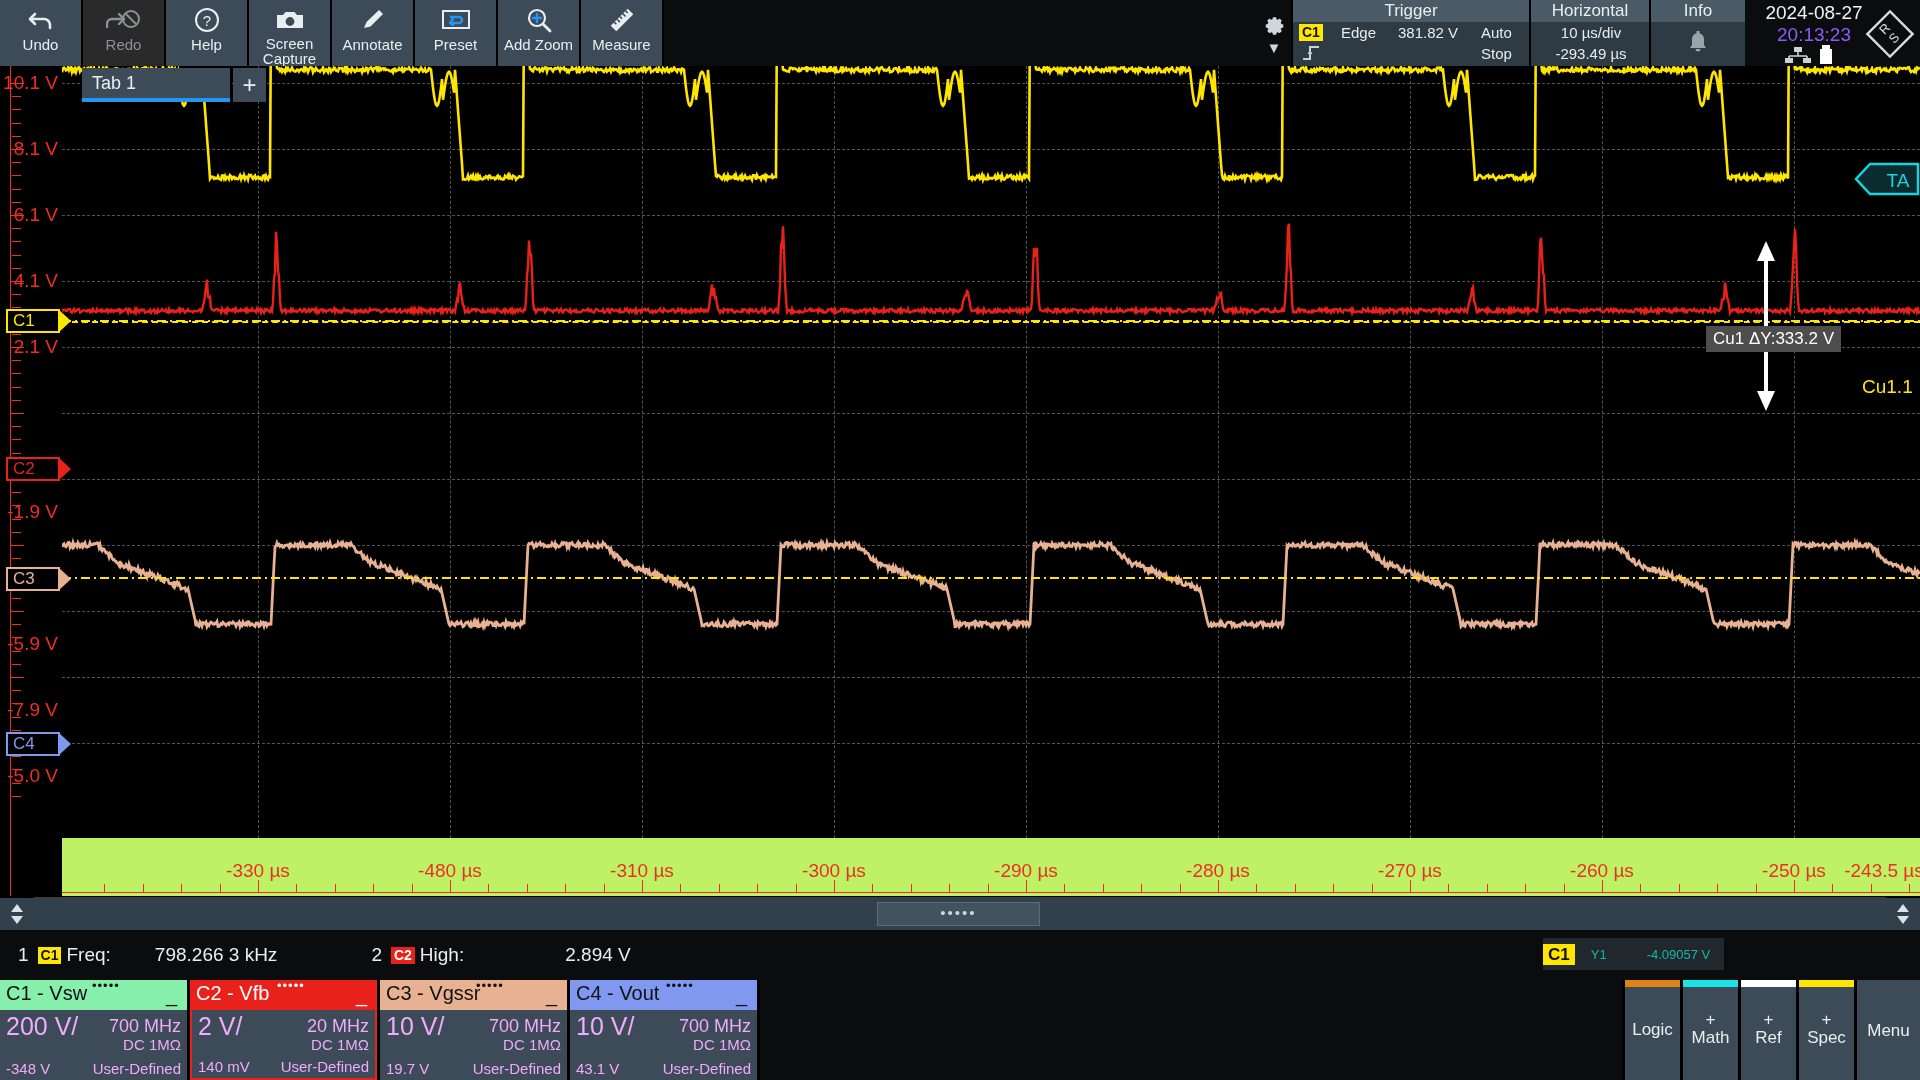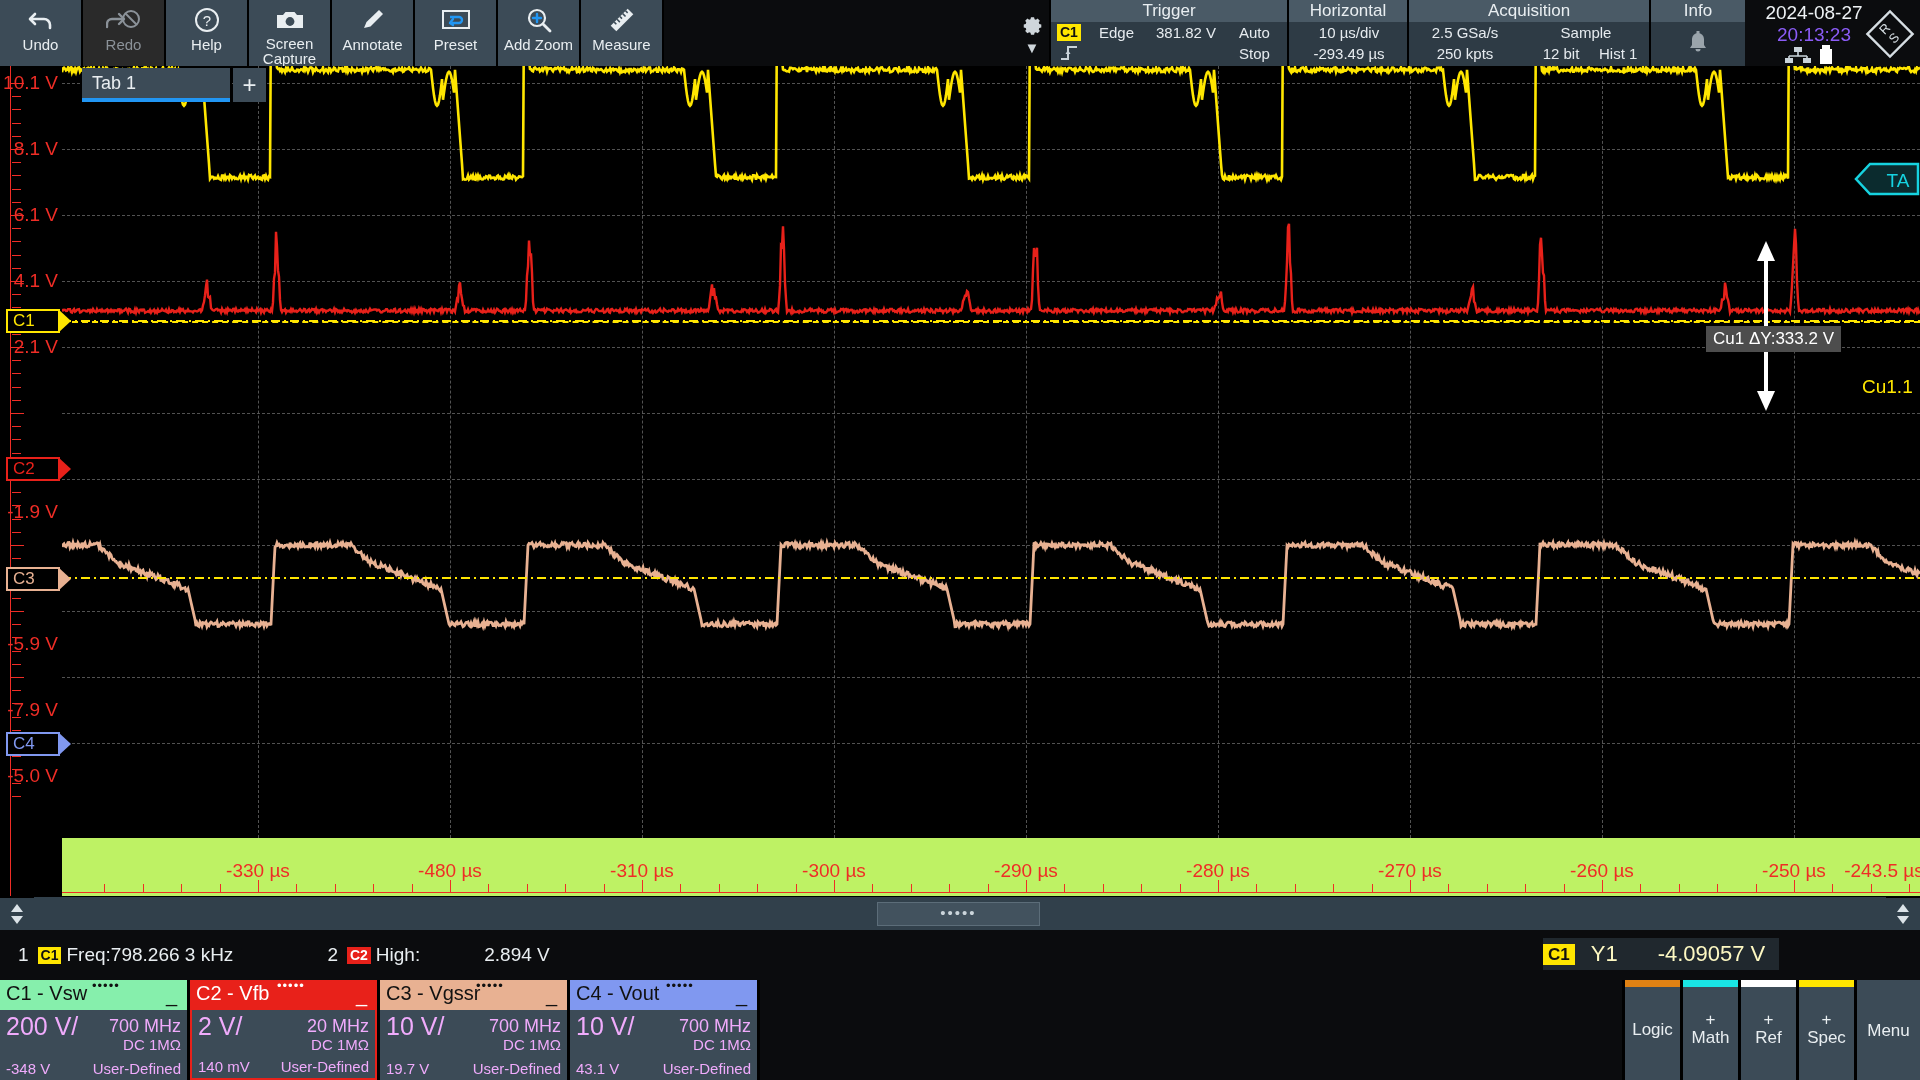--- a/index.html
+++ b/index.html
@@ -95,21 +95,21 @@
                  background:#42525e; border:1px solid #5c6d79; color:#cbd5db;
                  text-align:center; font-size:15px; line-height:20px; letter-spacing:2px; }
 
   
   .measbar { position:absolute; left:0; top:930px; width:1920px; height:50px; background:#0b0c0e;
              display:flex; align-items:center; }
   .meas { display:flex; align-items:center; color:#e9eef1; font-size:19px; }
   .meas .idx { color:#e9eef1; }
   .cursorbox { position:absolute; left:1543px; top:938px; display:flex; align-items:center;
                background:#20282e; height:32px; }
-  .cursorbox .val { color:#fef9c3; font-size:22px; padding:0 14px; }
+  .cursorbox .val { color:#14b8a6; font-size:13px; padding:0 14px; }
 
   
   .chrow { position:absolute; left:0; top:980px; width:1920px; height:100px; background:#0b0c0e; display:flex; }
   .chcard { width:190px; height:100px; position:relative; border-right:3px solid #000; }
   .chcard .head { height:30px; position:relative; font-size:20px; padding:2px 0 0 6px; }
   .chcard .dots { position:absolute; font-size:13px; letter-spacing:1px; top:-2px; }
   .chcard .minus { position:absolute; right:10px; top:4px; font-size:20px; }
   .chcard .body { height:70px; background:#3c4b57; position:relative; color:#f0abfc; }
   .chcard .scale { position:absolute; left:6px; top:2px; font-size:25px; }
   .chcard .r1 { position:absolute; right:6px; top:6px; font-size:18px; }
@@ -243,30 +243,20 @@
       </div>
 
       <div class="pnl" style="width:120px">
         <div class="hdr">Horizontal</div>
         <div class="body">
           <span style="left:0; width:120px; text-align:center; top:2px;">10 µs/div</span>
           <span style="left:0; width:120px; text-align:center; top:23px;">-293.49 µs</span>
         </div>
       </div>
 
-      <div class="pnl" style="width:242px">
-        <div class="hdr">Acquisition</div>
-        <div class="body">
-          <span style="left:0; width:112px; text-align:center; top:2px;">2.5 GSa/s</span>
-          <span style="left:112px; width:130px; text-align:center; top:2px;">Sample</span>
-          <span style="left:0; width:112px; text-align:center; top:23px;">250 kpts</span>
-          <span style="left:112px; width:80px; text-align:center; top:23px;">12 bit</span>
-          <span style="left:190px; width:55px; text-align:left; top:23px;">Hist 1</span>
-        </div>
-      </div>
 
       <div class="pnl" style="width:96px">
         <div class="hdr">Info</div>
         <div class="body" style="display:flex;align-items:center;justify-content:center;">
           <span style="position:static;">
             <svg width="24" height="26" viewBox="0 0 24 26">
                 <path d="M12 3 a6 6 0 0 1 6 6 v6 l2 3 H4 l2-3 V9 a6 6 0 0 1 6-6z" fill="#9aa4ab"></path>
                 <rect x="10.5" y="1" width="3" height="3" fill="#9aa4ab"></rect>
                 <path d="M9.5 19 a2.5 2.5 0 0 0 5 0z" fill="#9aa4ab"></path>
               </svg>
@@ -537,27 +527,27 @@
           <path d="M8 21 L14 13 H2 z" fill="#dbe3e8"></path>
         </svg>
     </div>
   </div>
 
   <div class="measbar">
     <div class="meas" style="margin-left:18px;">
       <span class="idx">1</span>
       <span class="chip" style="margin-left:9px;">C1</span>
       <span style="margin-left:5px;">Freq:</span>
-      <span style="">798.266 3 kHz</span>
+      <span style="margin-left:44px;">798.266 3 kHz</span>
     </div>
     <div class="meas" style="margin-left:94px;">
       <span class="idx">2</span>
       <span class="chip red" style="margin-left:9px;">C2</span>
       <span style="margin-left:5px;">High:</span>
-      <span style="margin-left:64px;">2.894 V</span>
+      <span style="margin-left:101px;">2.894 V</span>
     </div>
   </div>
 
   <div class="cursorbox">
     <span class="chip" style="font-size:17px; padding:2px 5px;">C1</span>
     <span class="val" style="padding-left:16px; padding-right:6px;">Y1</span>
     <span class="val" style="padding-left:34px;">-4.09057 V</span>
   </div>
 
   <div class="chrow">

